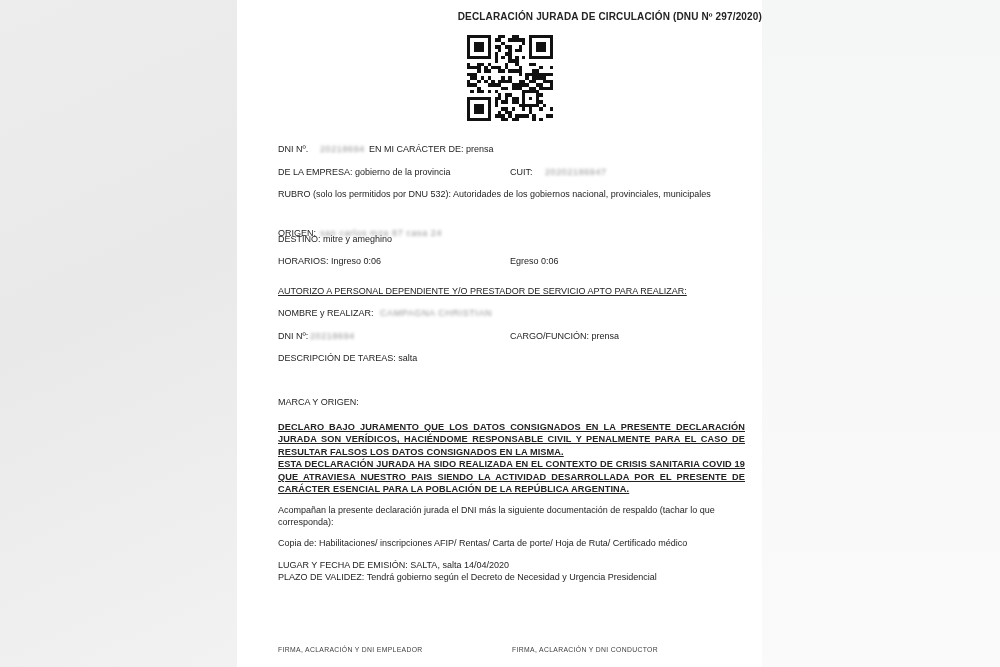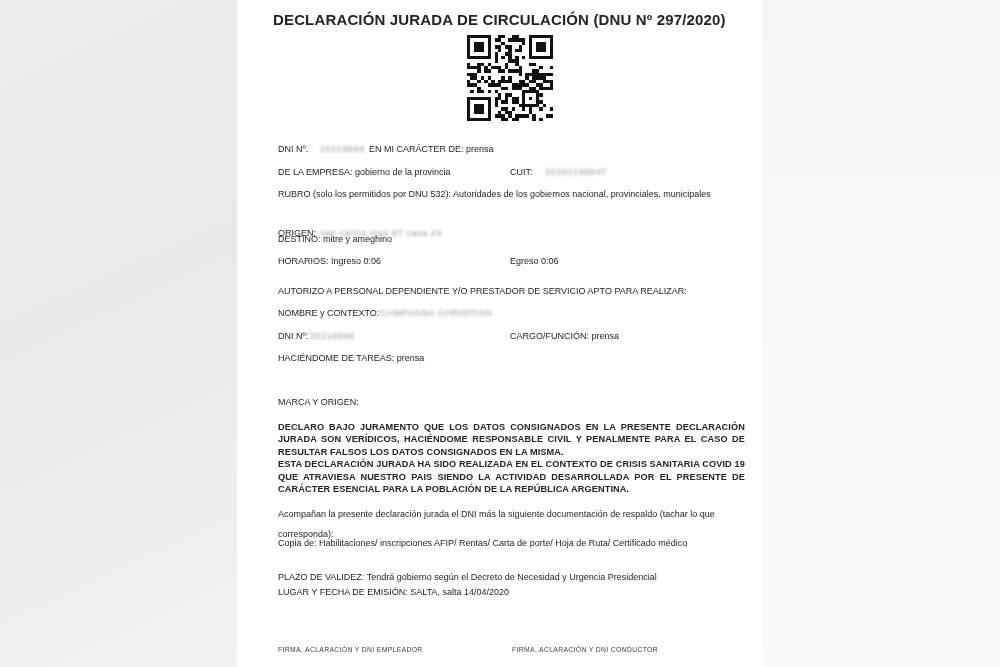--- a/index.html
+++ b/index.html
@@ -16,40 +16,40 @@
   .backdrop-right{
     position:absolute;left:762px;top:0;width:238px;height:667px;
     background:linear-gradient(to bottom,#f5f6f6 0%,#fafafa 100%);
   }
   .doc{
     position:absolute;left:237px;top:0;width:525px;height:667px;
     background:#ffffff;color:#242424;
   }
   .title{
     position:absolute;top:11px;left:0;width:100%;padding-left:36px;box-sizing:border-box;
-    text-align:left;font-size:15px;font-weight:bold;letter-spacing:0.15px;white-space:nowrap;
+    text-align:right;font-size:10px;font-weight:bold;letter-spacing:0.15px;white-space:nowrap;
   }
   .qr{position:absolute;left:230px;top:35px;width:86px;height:86px;}
   .line{
     position:absolute;left:41px;width:470px;height:12px;
     font-size:9px;line-height:11px;white-space:nowrap;color:#242424;
   }
   .line .at{position:absolute;top:0;white-space:nowrap;}
-  .underline{text-align:center;}
+  .underline{text-decoration:underline;text-align:center;}
   .redacted{
     color:#949494;filter:blur(1.7px);letter-spacing:0.6px;user-select:none;
   }
   .declaracion{
     position:absolute;left:41px;top:421px;width:467px;
     font-size:9.2px;font-weight:bold;line-height:12.4px;
-    text-align:justify;white-space:normal;color:#242424;letter-spacing:0.1px;
+    text-align:justify;white-space:normal;color:#242424;letter-spacing:0.1px;text-decoration:underline;
   }
   .acompanan{
     position:absolute;left:41px;top:504px;width:468px;
-    font-size:9px;line-height:20px;white-space:normal;color:#242424;
+    font-size:9px;line-height:12px;white-space:normal;color:#242424;
   }
   .footer-label{
     font-size:6.8px;color:#3d3d3d;letter-spacing:0.35px;filter:blur(0.35px);
   }
 </style>
 </head>
 <body>
 
 <div class="stage">
   <div class="backdrop-left"></div>
@@ -388,51 +388,51 @@
     <div class="line" style="top:256px">
       <span class="at" style="left:0">HORARIOS: Ingreso 0:06</span>
       <span class="at" style="left:232px">Egreso 0:06</span>
     </div>
 
     <div class="line" style="top:286px">
       <span class="at underline" style="left:0">AUTORIZO A PERSONAL DEPENDIENTE Y/O PRESTADOR DE SERVICIO APTO PARA REALIZAR:</span>
     </div>
 
     <div class="line" style="top:308px">
-      <span class="at" style="left:0">NOMBRE y CONTEXTO:</span>
+      <span class="at" style="left:0">NOMBRE y REALIZAR:</span>
       <span class="at redacted" style="left:102px">CAMPAGNA CHRISTIAN</span>
     </div>
 
     <div class="line" style="top:331px">
       <span class="at" style="left:0">DNI Nº:</span>
       <span class="at redacted" style="left:32px">20218694</span>
       <span class="at" style="left:232px">CARGO/FUNCIÓN: prensa</span>
     </div>
 
     <div class="line" style="top:353px">
-      <span class="at" style="left:0">HACIÉNDOME DE TAREAS: prensa</span>
+      <span class="at" style="left:0">DESCRIPCIÓN DE TAREAS: salta</span>
     </div>
 
 
     <div class="line" style="top:397px">
       <span class="at" style="left:0">MARCA Y ORIGEN:</span>
     </div>
 
     <div class="declaracion">
       <div>DECLARO BAJO JURAMENTO QUE LOS DATOS CONSIGNADOS EN LA PRESENTE DECLARACIÓN JURADA SON VERÍDICOS, HACIÉNDOME RESPONSABLE CIVIL Y PENALMENTE PARA EL CASO DE RESULTAR FALSOS LOS DATOS CONSIGNADOS EN LA MISMA.</div>
       <div>ESTA DECLARACIÓN JURADA HA SIDO REALIZADA EN EL CONTEXTO DE CRISIS SANITARIA COVID 19 QUE ATRAVIESA NUESTRO PAIS SIENDO LA ACTIVIDAD DESARROLLADA POR EL PRESENTE DE CARÁCTER ESENCIAL PARA LA POBLACIÓN DE LA REPÚBLICA ARGENTINA.</div>
     </div>
 
     <div class="acompanan">Acompañan la presente declaración jurada el DNI más la siguiente documentación de respaldo (tachar lo que corresponda):</div>
 
     <div class="line" style="top:538px">
       <span class="at" style="left:0">Copia de: Habilitaciones/ inscripciones AFIP/ Rentas/ Carta de porte/ Hoja de Ruta/ Certificado médico</span>
     </div>
 
-    <div class="line" style="top:587px">
+    <div class="line" style="top:560px">
       <span class="at" style="left:0">LUGAR Y FECHA DE EMISIÓN: SALTA, salta 14/04/2020</span>
     </div>
 
     <div class="line" style="top:572px">
       <span class="at" style="left:0">PLAZO DE VALIDEZ: Tendrá gobierno según el Decreto de Necesidad y Urgencia Presidencial</span>
     </div>
 
     <div class="line" style="top:644px">
       <span class="at footer-label" style="left:0">FIRMA, ACLARACIÓN Y DNI EMPLEADOR</span>
       <span class="at footer-label" style="left:234px">FIRMA, ACLARACIÓN Y DNI CONDUCTOR</span>

